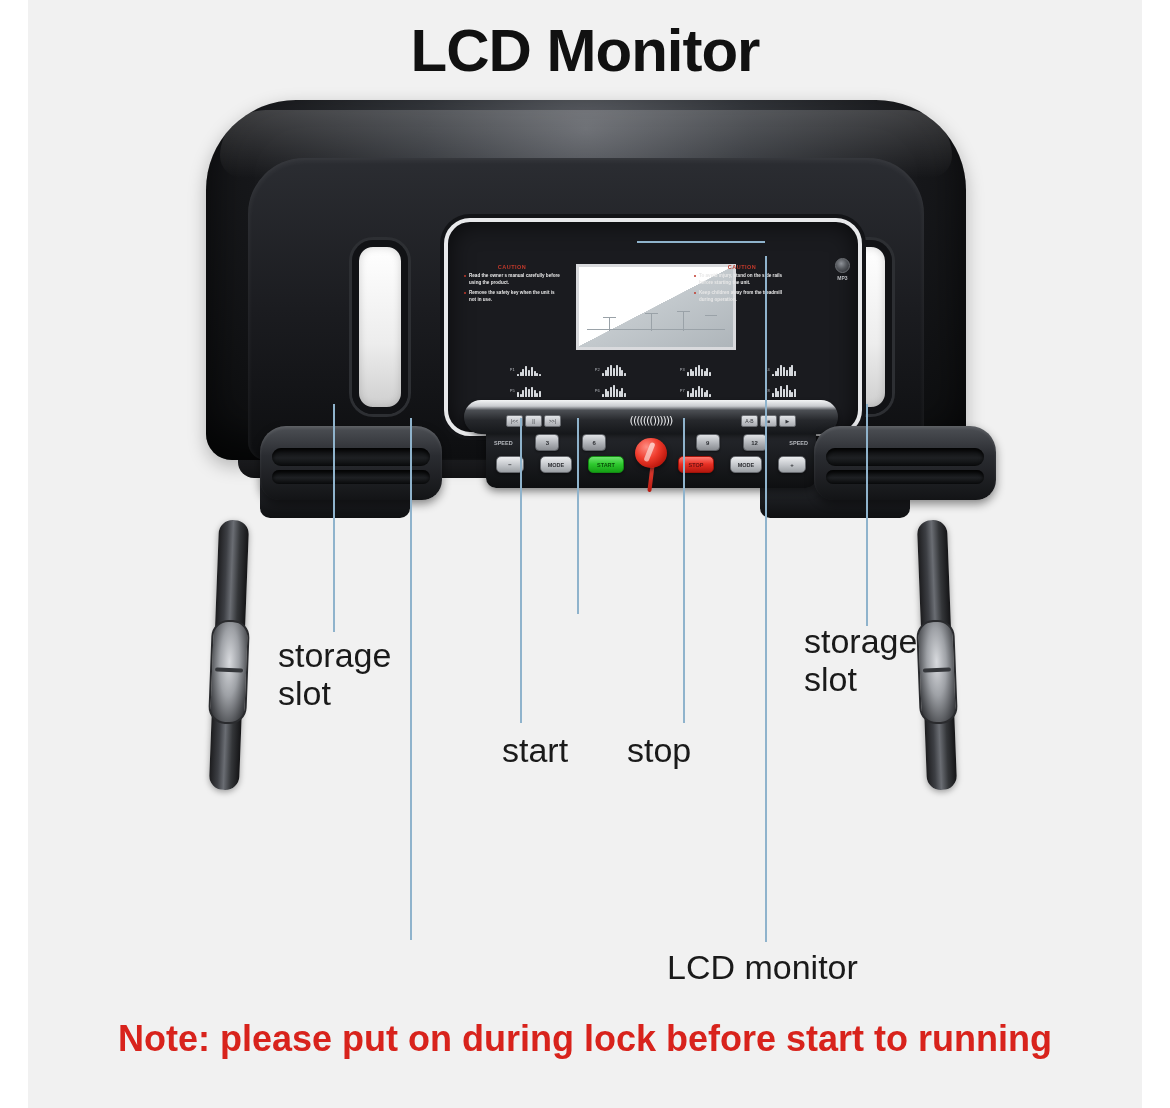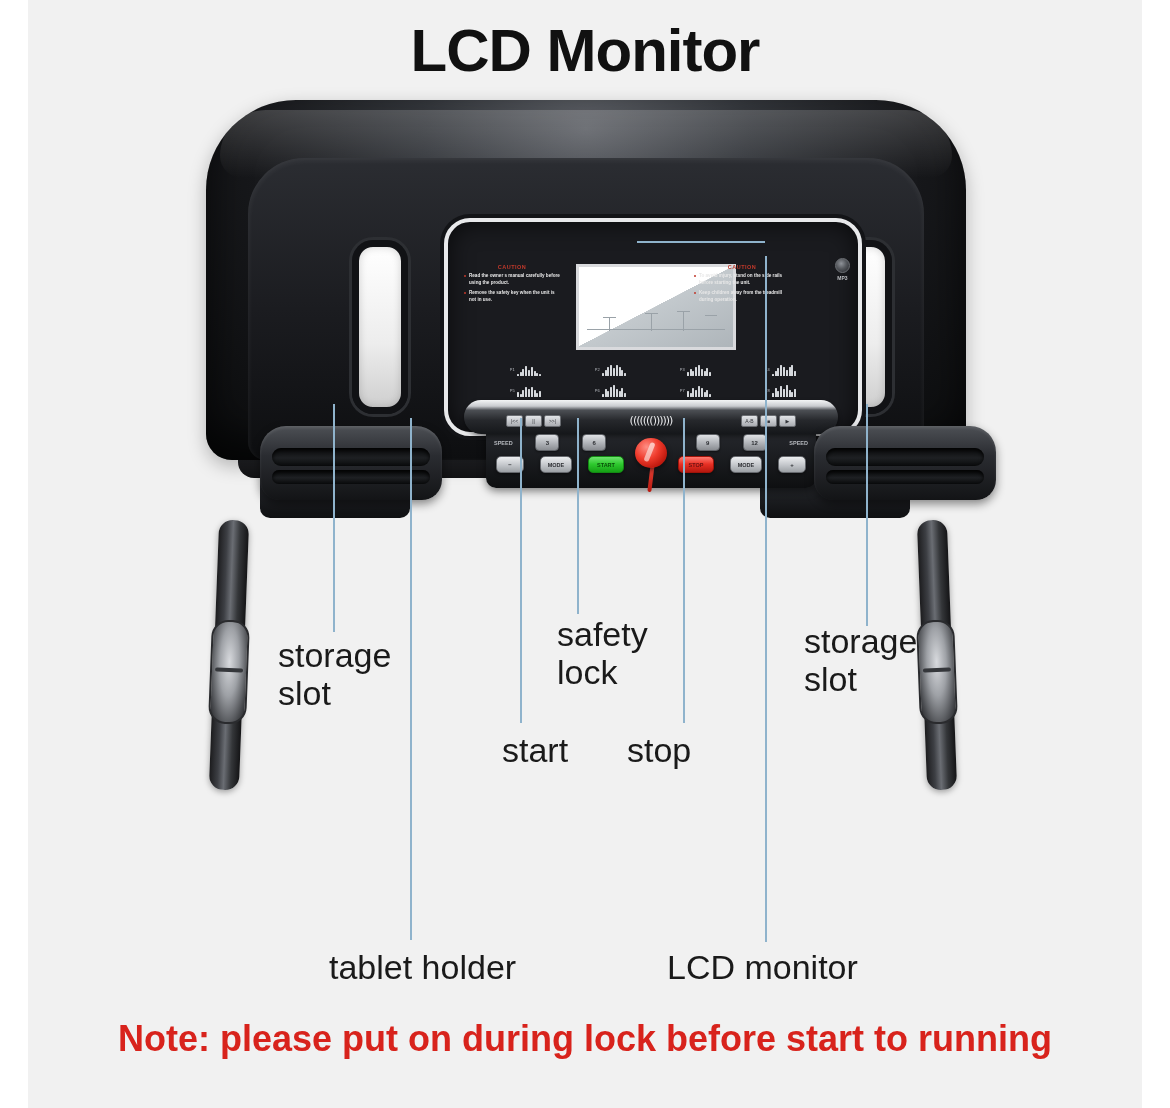--- a/index.html
+++ b/index.html
@@ -576,25 +576,22 @@
     <div class="leader" style="left:382px;top:418px;height:522px;"></div>
     <div class="leader" style="left:492px;top:418px;height:305px;"></div>
     <div class="leader" style="left:549px;top:418px;height:196px;"></div>
     <div class="leader" style="left:655px;top:418px;height:305px;"></div>
     <div class="leader" style="left:737px;top:256px;height:686px;"></div>
     <div class="leader" style="left:609px;top:241px;width:128px;height:1.6px;"></div>
     <div class="leader" style="left:838px;top:404px;height:222px;"></div>
 
     <div class="label" style="left:250px;top:636px;">storage
 slot</div>
-    <div class="label" style="left:529px;top:615px;">safety
-lock</div>
     <div class="label" style="left:776px;top:622px;">storage
 slot</div>
     <div class="label" style="left:474px;top:731px;">start</div>
     <div class="label" style="left:599px;top:731px;">stop</div>
-    <div class="label" style="left:301px;top:948px;">tablet holder</div>
     <div class="label" style="left:639px;top:948px;">LCD monitor</div>
 
     <div class="note">Note: please put on during lock before start to running</div>
 
   </div>
 </div>
 
 </body></html>

